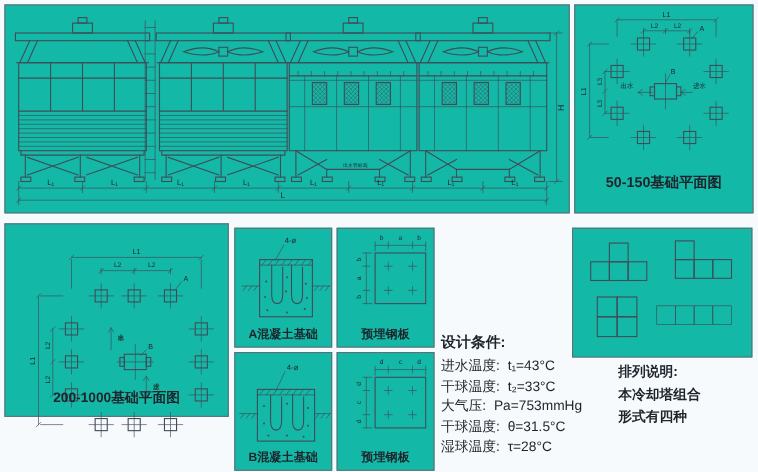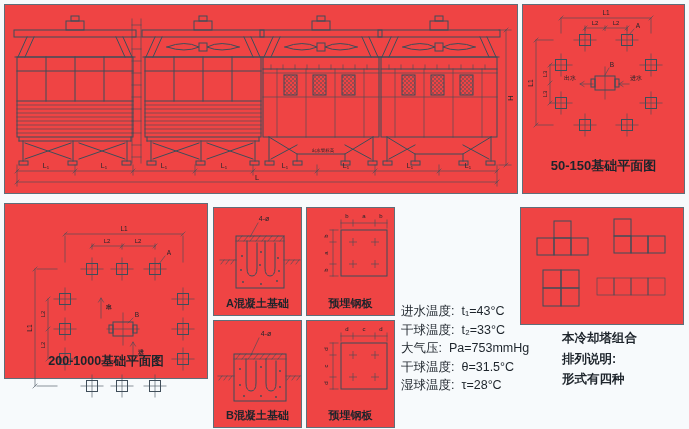--- a/index.html
+++ b/index.html
@@ -4,21 +4,21 @@
 <style>
   html,body { margin:0; padding:0; }
   body {
     width:689px; height:429px; position:relative; overflow:hidden;
     background:#f7fafc;
     font-family:"Liberation Sans", sans-serif;
     color:#1d242b;
   }
   .panel {
     position:absolute;
-    background:#ef4444;
+    background:#14b8a6;
     border:1px solid #5f6e79;
     box-sizing:border-box;
   }
   .caption {
     position:absolute; left:0; right:0; text-align:center;
     font-weight:bold; color:#1d242b;
   }
   svg { display:block; }
   svg.draw { stroke:#3f4d59; fill:none; stroke-width:1; stroke-linecap:square; }
   svg.draw .thin { stroke-width:0.6; }
@@ -345,34 +345,35 @@
     <g class="thin">
       <rect x="76" y="70" width="17" height="17"></rect>
         <rect x="93" y="70" width="17" height="17"></rect>
       <rect x="110" y="70" width="17" height="17"></rect>
         <rect x="127" y="70" width="17" height="17"></rect>
     </g>
   </svg>
 </div>
 
 <div id="design-conditions">
+  <div class="dc-title">设计条件:</div>
   <div class="dc-row">
     <span class="lbl">进水温度:</span><span>t₁=43°C</span>
   </div>
   <div class="dc-row">
     <span class="lbl">干球温度:</span><span>t₂=33°C</span>
   </div>
   <div class="dc-row">
     <span class="lbl">大气压:</span><span>Pa=753mmHg</span>
   </div>
   <div class="dc-row">
     <span class="lbl">干球温度:</span><span>θ=31.5°C</span>
   </div>
   <div class="dc-row">
     <span class="lbl">湿球温度:</span><span>τ=28°C</span>
   </div>
 </div>
 
 <div id="arrange-note">
+  <div>排列说明:</div>
   <div>本冷却塔组合</div>
-  <div>排列说明:</div>
   <div>形式有四种</div>
 </div>
 
 </body></html>

